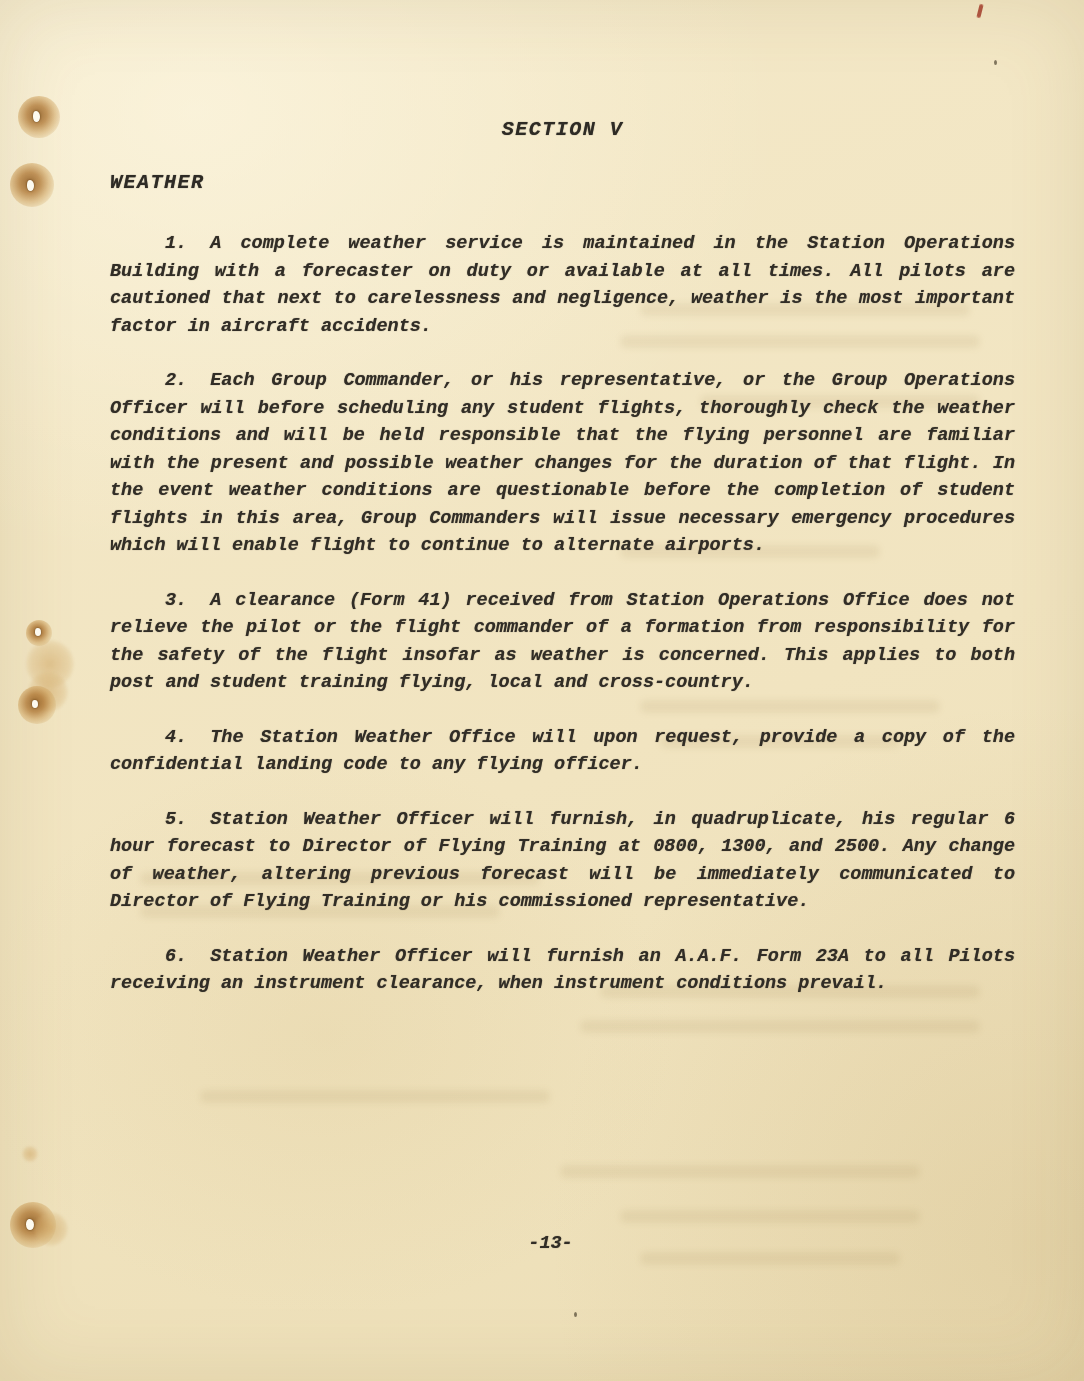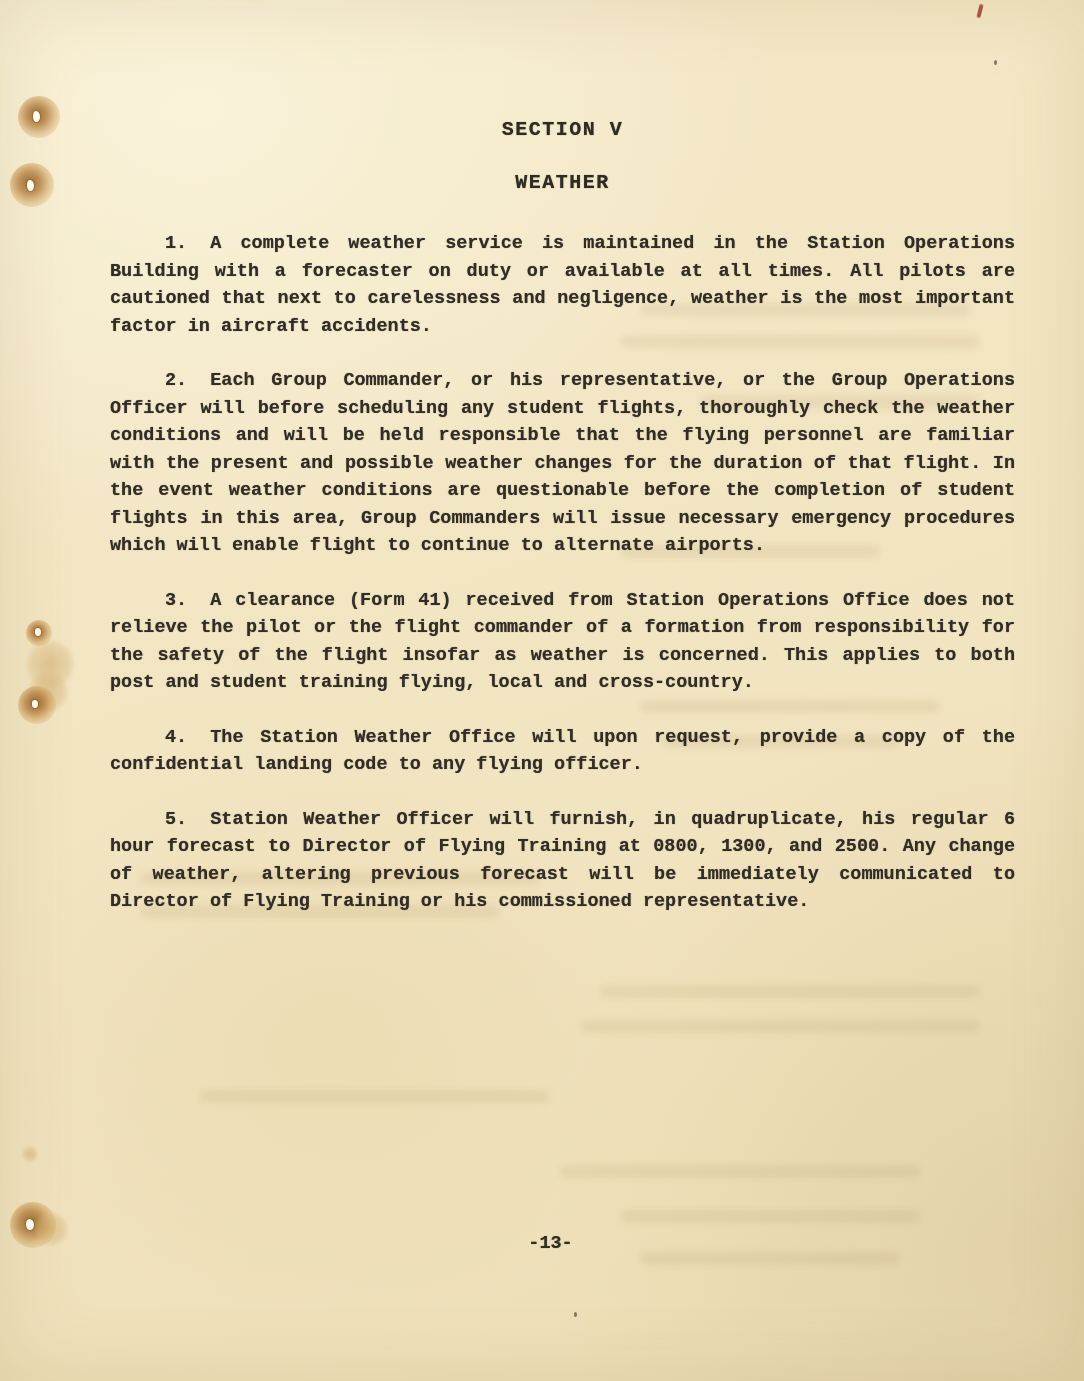--- a/index.html
+++ b/index.html
@@ -12,36 +12,37 @@
   .page {
     position: relative;
     width: 1084px; height: 1381px;
     background:
       radial-gradient(ellipse 900px 700px at 18% 8%, rgba(255,250,232,0.55), rgba(255,250,232,0) 65%),
       radial-gradient(ellipse 800px 900px at 95% 90%, rgba(187,156,95,0.20), rgba(187,156,95,0) 60%),
       radial-gradient(ellipse 500px 400px at 30% 75%, rgba(220,200,150,0.25), rgba(220,200,150,0) 70%),
       linear-gradient(160deg, #f4e9c9 0%, #f1e4c0 55%, #ecdeb6 100%);
     box-shadow: inset 0 0 80px rgba(130,100,45,0.14);
     overflow: hidden;
+    font-style: italic;
   }
   .content {
     position: absolute;
     left: 110px; top: 118px; width: 905px;
     color: #2e2b25;
   }
   .heading {
     text-align: center;
     font-size: 20px;
     font-weight: bold;
     letter-spacing: 1.5px;
     margin: 0 0 30px 0;
     text-shadow: 0 0 1px rgba(46,43,37,0.75);
   }
   .subheading {
-    text-align: center;
+    text-align: left;
     font-size: 20px;
     font-weight: bold;
     letter-spacing: 1.5px;
     margin: 0 0 36px 0;
     text-shadow: 0 0 1px rgba(46,43,37,0.75);
   }
   .para {
     margin: 0 0 27px 0;
     font-size: 18.5px;
     line-height: 27.5px;
@@ -161,17 +162,18 @@
     <p class="para"><span class="pnum">1.</span><span>A complete weather service is maintained in the Station Operations Building with a forecaster on duty or available at all times. All pilots are cautioned that next to carelessness and negligence, weather is the most important factor in aircraft accidents.</span></p>
 
     <p class="para"><span class="pnum">2.</span><span>Each Group Commander, or his representative, or the Group Operations Officer will before scheduling any student flights, thoroughly check the weather conditions and will be held responsible that the flying personnel are familiar with the present and possible weather changes for the duration of that flight. In the event weather conditions are questionable before the completion of student flights in this area, Group Commanders will issue necessary emergency procedures which will enable flight to continue to alternate airports.</span></p>
 
     <p class="para"><span class="pnum">3.</span><span>A clearance (Form 41) received from Station Operations Office does not relieve the pilot or the flight commander of a formation from responsibility for the safety of the flight insofar as weather is concerned. This applies to both post and student training flying, local and cross-country.</span></p>
 
     <p class="para"><span class="pnum">4.</span><span>The Station Weather Office will upon request, provide a copy of the confidential landing code to any flying officer.</span></p>
 
     <p class="para"><span class="pnum">5.</span><span>Station Weather Officer will furnish, in quadruplicate, his regular 6 hour forecast to Director of Flying Training at 0800, 1300, and 2500. Any change of weather, altering previous forecast will be immediately communicated to Director of Flying Training or his commissioned representative.</span></p>
 
+    <p class="para"><span class="pnum">6.</span><span>Station Weather Officer will furnish an A.A.F. Form 23A to all Pilots receiving an instrument clearance, when instrument conditions prevail.</span></p>
   </div>
 
   <div class="page-number">-13-</div>
 
 </div>
 
 </body></html>

